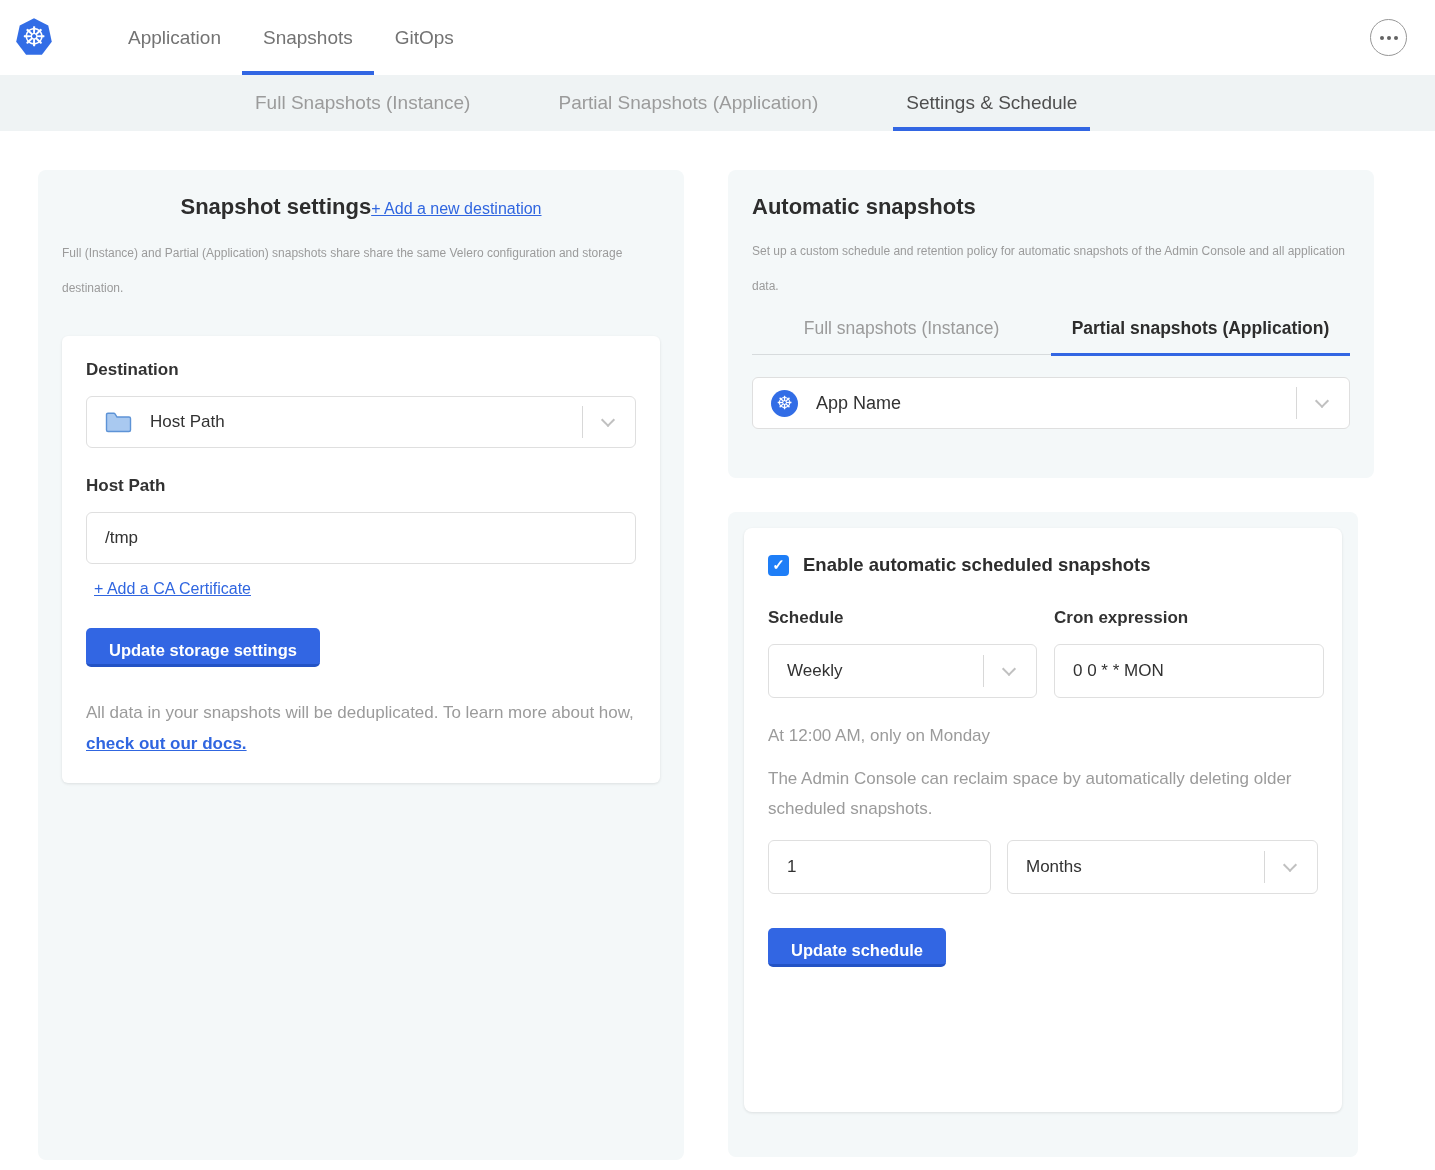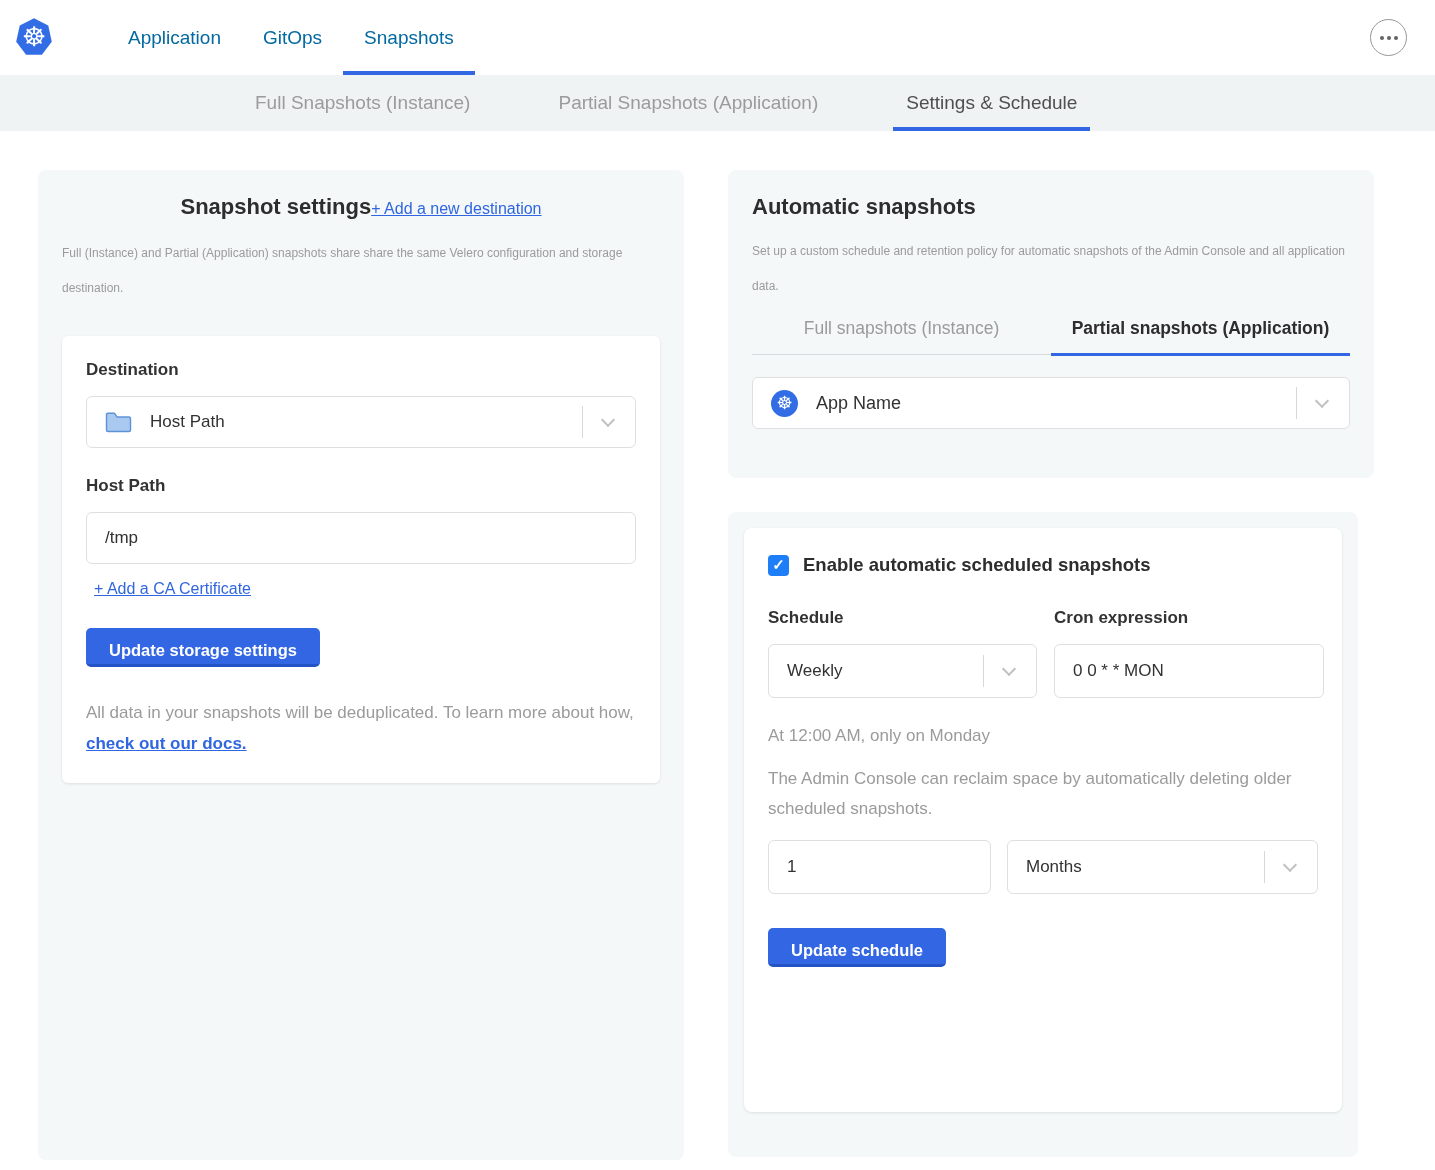--- a/index.html
+++ b/index.html
@@ -15,21 +15,21 @@
   .header { height: 75px; display: flex; align-items: center; padding: 0 28px 0 15px; background:#fff; }
   .k8s-logo {
     width: 38px; height: 40px; background: #326de6;
     clip-path: polygon(50% 2%, 87.5% 20%, 96.8% 60.7%, 70.8% 93.3%, 29.2% 93.3%, 3.2% 60.7%, 12.5% 20%);
     display: flex; align-items: center; justify-content: center;
     color: #fff; font-size: 27px; line-height: 1;
   }
   .top-nav { display: flex; height: 100%; margin-left: 54px; }
   .nav-item {
     display: flex; align-items: center; padding: 0 21px; font-size: 19px;
-    color: #0369a1; text-decoration: none; position: relative; cursor: pointer;
+    color: #737373; text-decoration: none; position: relative; cursor: pointer;
   }
   .nav-item.active::after {
     content: ""; position: absolute; left: 0; right: 0; bottom: 0; height: 4px; background: #3266e3;
   }
   .more-btn {
     margin-left: auto; width: 37px; height: 37px; border-radius: 50%;
     border: 1px solid #979797; background: #fff; display: flex;
     align-items: center; justify-content: center; gap: 3px; cursor: pointer;
   }
   .more-btn .dot { width: 4px; height: 4px; border-radius: 50%; background: #636363; }
@@ -135,22 +135,22 @@
 </style>
 </head>
 <body>
 
 <header class="header">
   <div class="k8s-logo">
     <span>☸</span>
   </div>
   <nav class="top-nav">
     <a class="nav-item">Application</a>
+    <a class="nav-item active">Snapshots</a>
     <a class="nav-item">GitOps</a>
-    <a class="nav-item active">Snapshots</a>
   </nav>
   <button class="more-btn">
     <span class="dot"></span>
     <span class="dot"></span>
     <span class="dot"></span>
   </button>
 </header>
 
 <div class="subnav">
   <div class="subnav-tab">Full Snapshots (Instance)</div>

